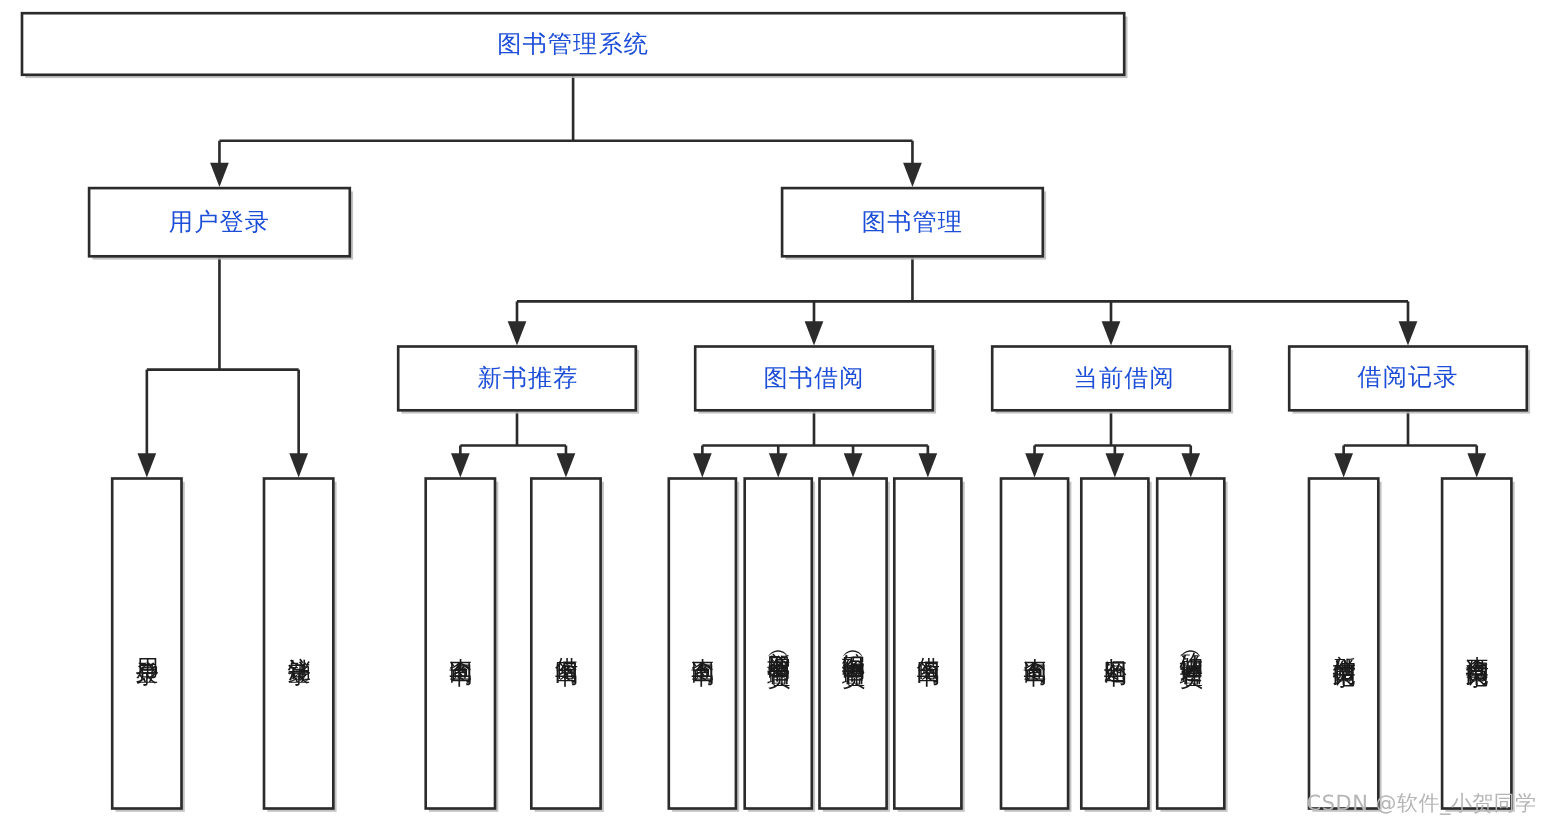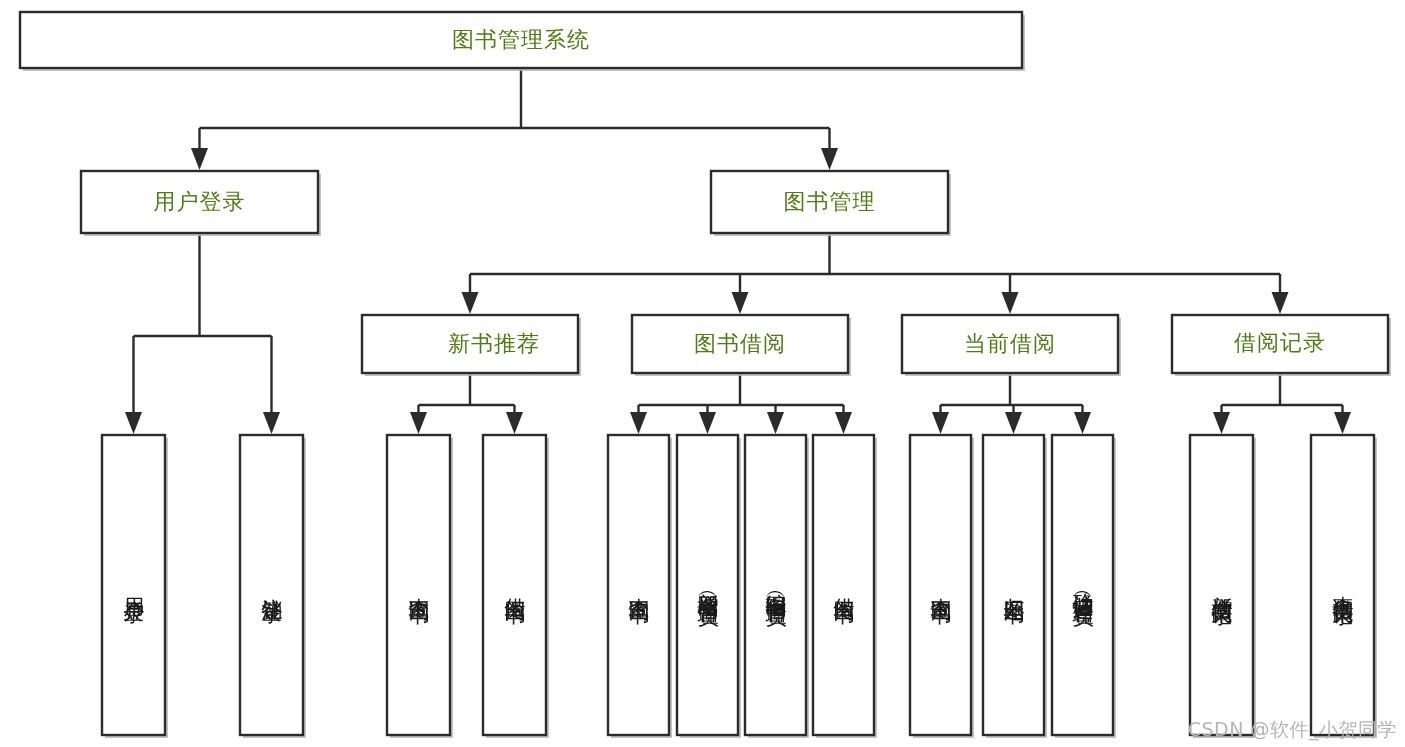--- a/index.html
+++ b/index.html
@@ -66,21 +66,21 @@
   }
   .hlabel-holder {
     position: absolute;
     display: flex;
     align-items: center;
     justify-content: center;
     pointer-events: none;
   }
   .hlabel-text {
     font-size: 22px;
-    color: #4d7c0f;
+    color: #1d4ed8;
     letter-spacing: 1px;
     white-space: nowrap;
     font-family: "DejaVu Sans", "Liberation Sans", sans-serif;
   }
   .watermark {
     position: absolute;
     right: 8px;
     bottom: 4px;
     font-size: 19px;
     color: #b5b5b5;
@@ -195,27 +195,27 @@
   <div id="labels-layer">
       <div class="hlabel-holder" style="left: 20px; top: 12px; width: 1002px; height: 56px;">
         <span class="hlabel-text">图书管理系统</span>
       </div>
       <div class="hlabel-holder" style="left: 81px; top: 171px; width: 237px; height: 62px;">
         <span class="hlabel-text">用户登录</span>
       </div>
       <div class="hlabel-holder" style="left: 711px; top: 171px; width: 237px; height: 62px;">
         <span class="hlabel-text">图书管理</span>
       </div>
-      <div class="hlabel-holder" style="left: 366px; top: 315px; width: 256px; height: 58px;">
+      <div class="hlabel-holder" style="left: 352px; top: 315px; width: 256px; height: 58px;">
         <span class="hlabel-text">新书推荐</span>
       </div>
       <div class="hlabel-holder" style="left: 632px; top: 315px; width: 216px; height: 58px; border-radius: 23px;">
         <span class="hlabel-text">图书借阅</span>
       </div>
-      <div class="hlabel-holder" style="left: 902px; top: 315px; width: 216px; height: 58px;">
+      <div class="hlabel-holder" style="left: 902px; top: 315px; width: 216px; height: 58px; padding-left: 12px;">
         <span class="hlabel-text">当前借阅</span>
       </div>
       <div class="hlabel-holder" style="left: 1172px; top: 315px; width: 216px; height: 56px;">
         <span class="hlabel-text">借阅记录</span>
       </div>
       <div class="vlabel-holder" style="left: 102px; top: 435px; width: 63px; height: 300px;">
         <span class="vlabel-text" style="font-size: 21px;">用户登录</span>
       </div>
       <div class="vlabel-holder" style="left: 240px; top: 435px; width: 63px; height: 300px;">
         <span class="vlabel-text" style="font-size: 21px;">注销登录</span>

